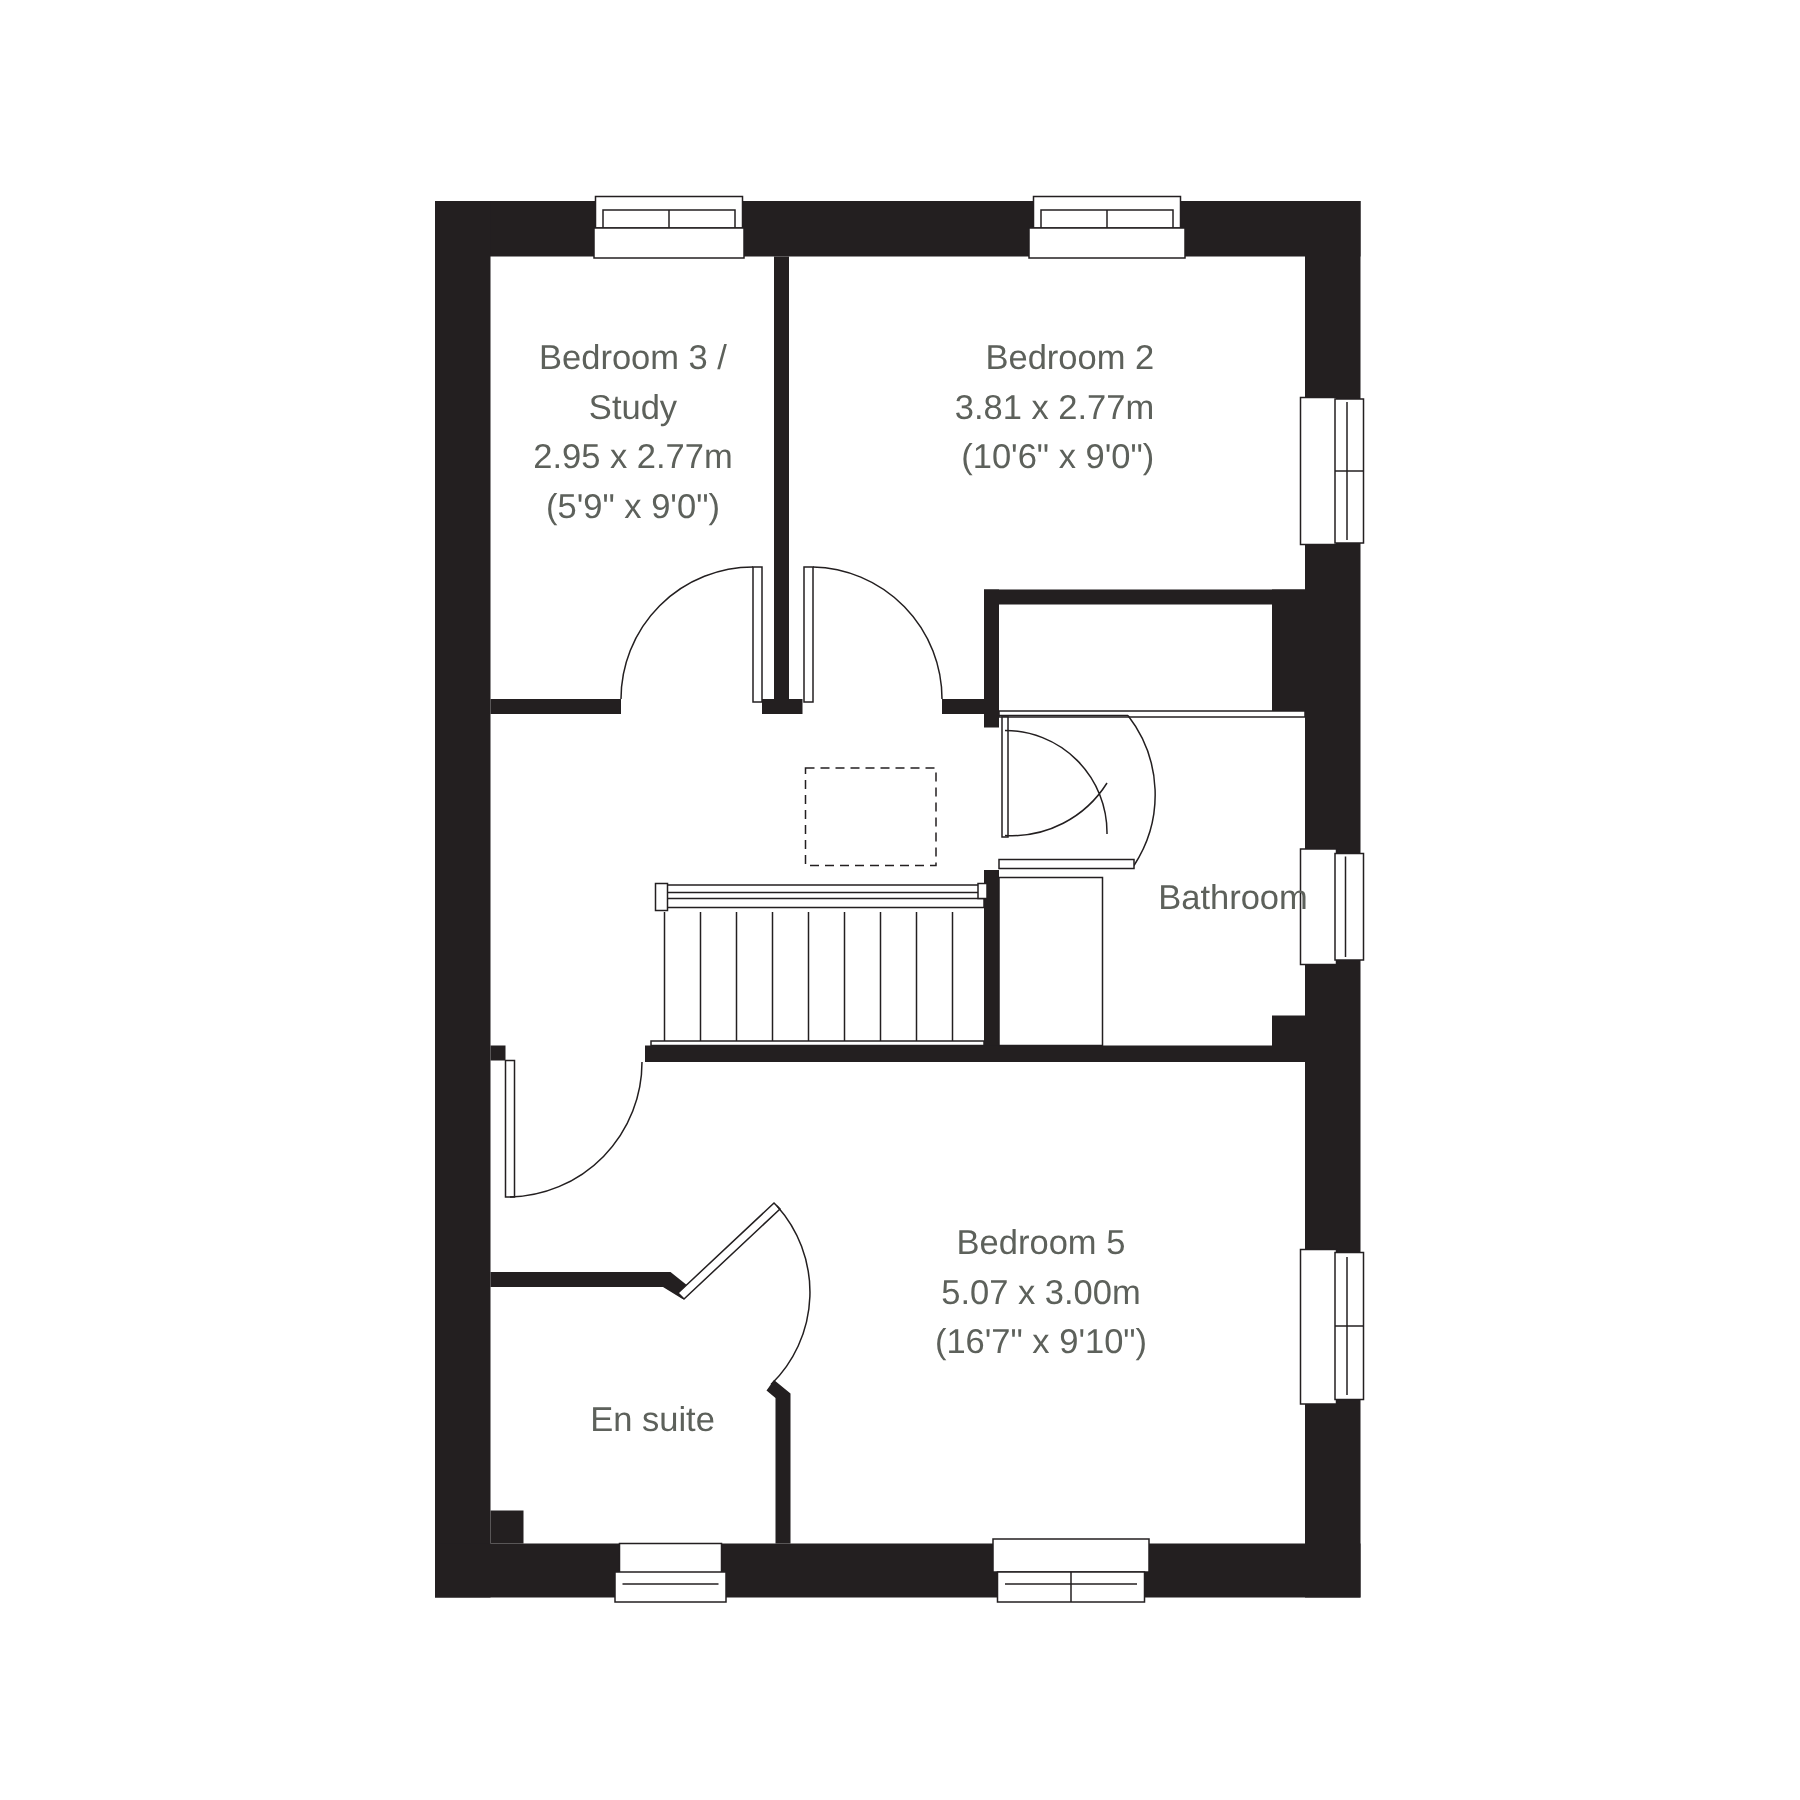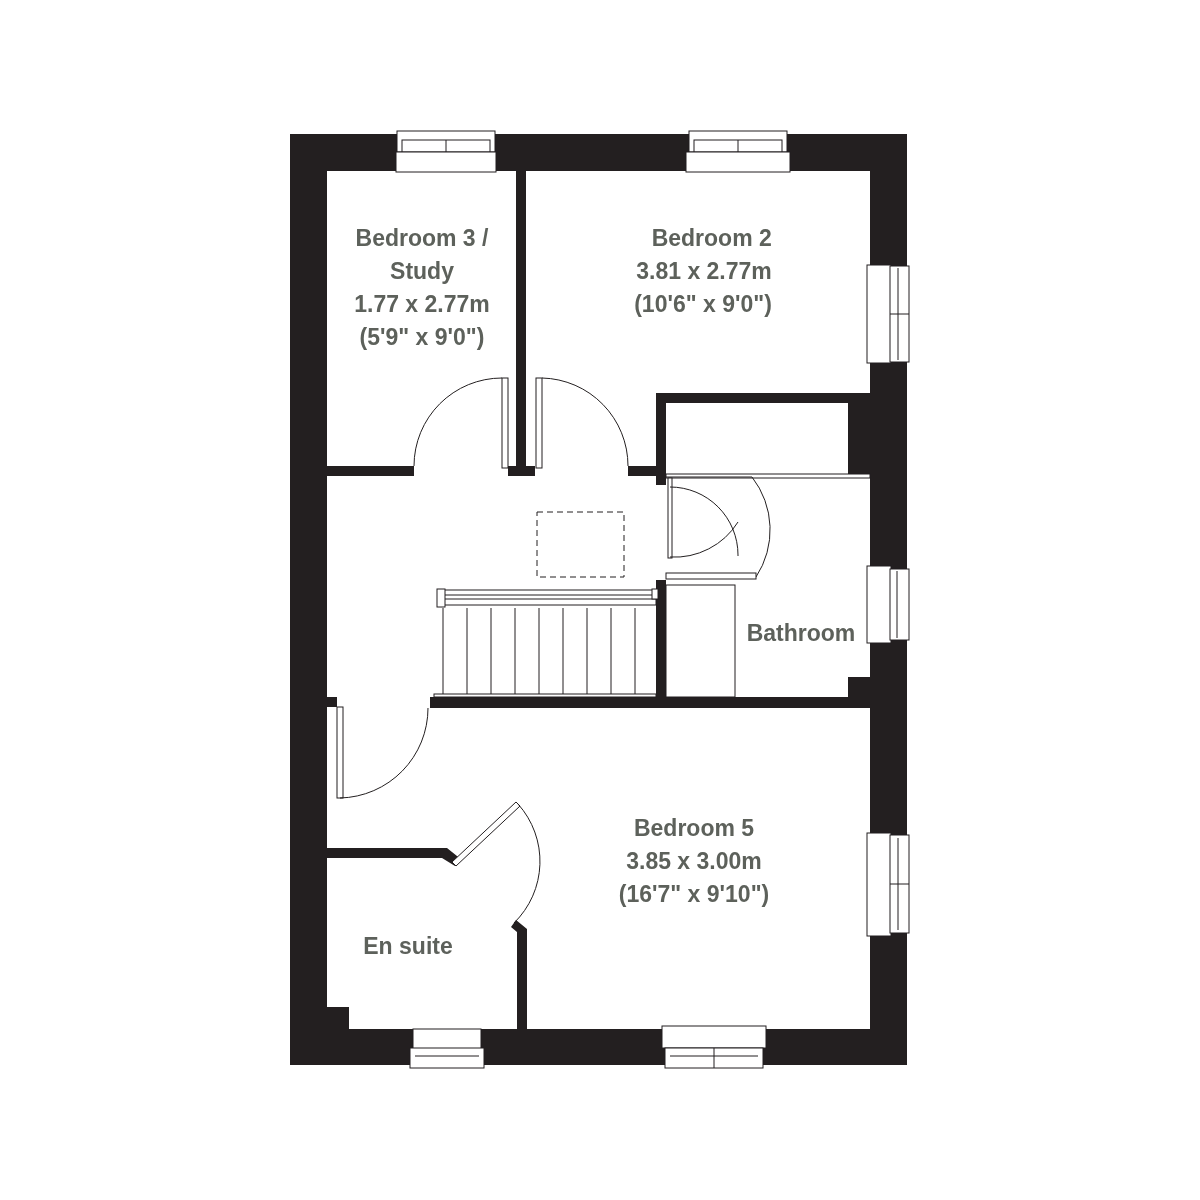--- a/index.html
+++ b/index.html
@@ -8,21 +8,21 @@
   .label {
     position: absolute;
     font-family: "Liberation Sans", "DejaVu Sans", sans-serif;
     color: #5d615b;
     font-size: 23px;
     line-height: 33px;
     text-align: center;
     white-space: nowrap;
     transform: translateX(-50%);
   }
-  .label span { display: block; font-weight: bold; }
+  .label span { display: block; }
 </style>
 </head>
 <body>
 
 <svg id="plan" viewBox="0 0 1200 1200" xmlns="http://www.w3.org/2000/svg">
   <g fill="#231f20" stroke="none">
 
     <rect x="290" y="134" width="617" height="37"></rect>
     <rect x="290" y="134" width="37" height="931"></rect>
     <rect x="290" y="1029" width="617" height="36"></rect>
@@ -135,35 +135,35 @@
     <line x1="635" y1="608" x2="635" y2="695"></line>
     <rect x="434" y="694" width="222" height="3"></rect>
   </g>
 
   <rect x="537" y="512" width="87" height="65" fill="none" stroke="#231f20" stroke-width="1" stroke-dasharray="6,4"></rect>
 </svg>
 
 <div class="label" style="left:422px; top:222px;">
   <span>Bedroom 3 /</span>
   <span>Study</span>
-  <span>1.77 x 2.77m</span>
+  <span>2.95 x 2.77m</span>
   <span>(5'9" x 9'0")</span>
 </div>
 
 <div class="label" style="left:703px; top:222px;text-align:right;">
   <span>Bedroom 2</span>
   <span>3.81 x 2.77m</span>
   <span>(10'6" x 9'0")</span>
 </div>
 
-<div class="label" style="left:801px; top:582px;margin-top:35px;">
+<div class="label" style="left:822px; top:582px;">
   <span>Bathroom</span>
 </div>
 
 <div class="label" style="left:694px; top:812px;">
   <span>Bedroom 5</span>
-  <span>3.85 x 3.00m</span>
+  <span>5.07 x 3.00m</span>
   <span>(16'7" x 9'10")</span>
 </div>
 
-<div class="label" style="left:408px; top:930px;">
+<div class="label" style="left:435px; top:930px;">
   <span>En suite</span>
 </div>
 
 </body></html>

